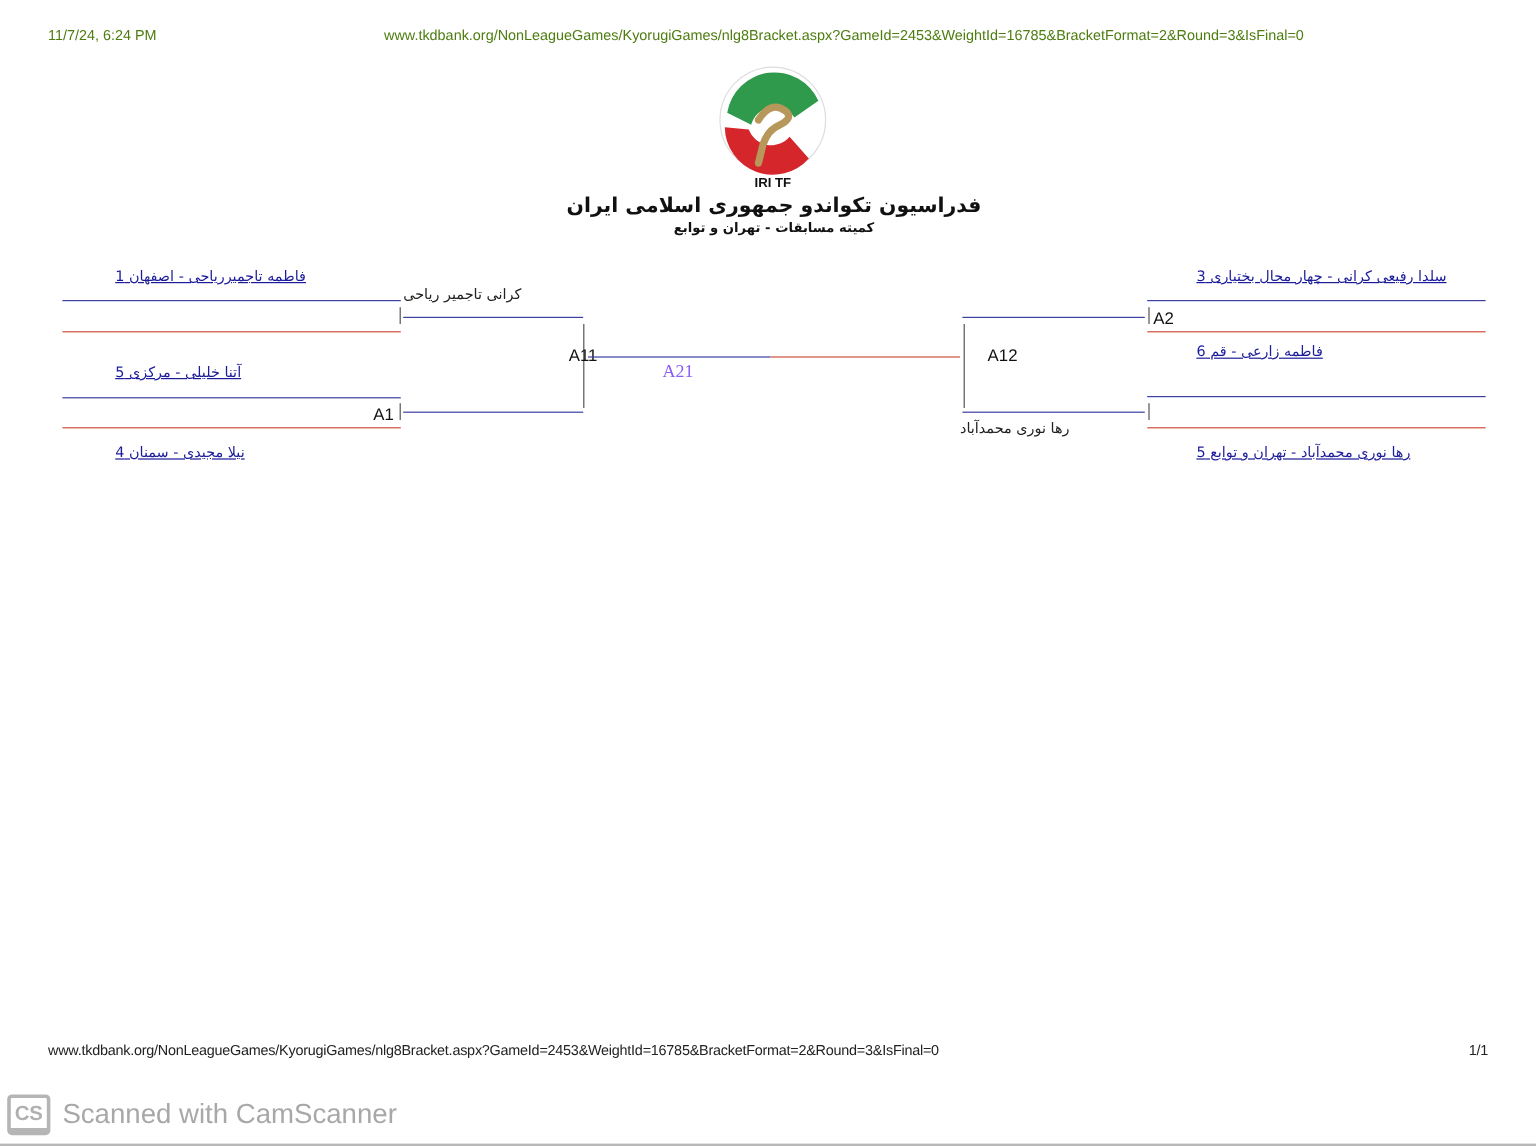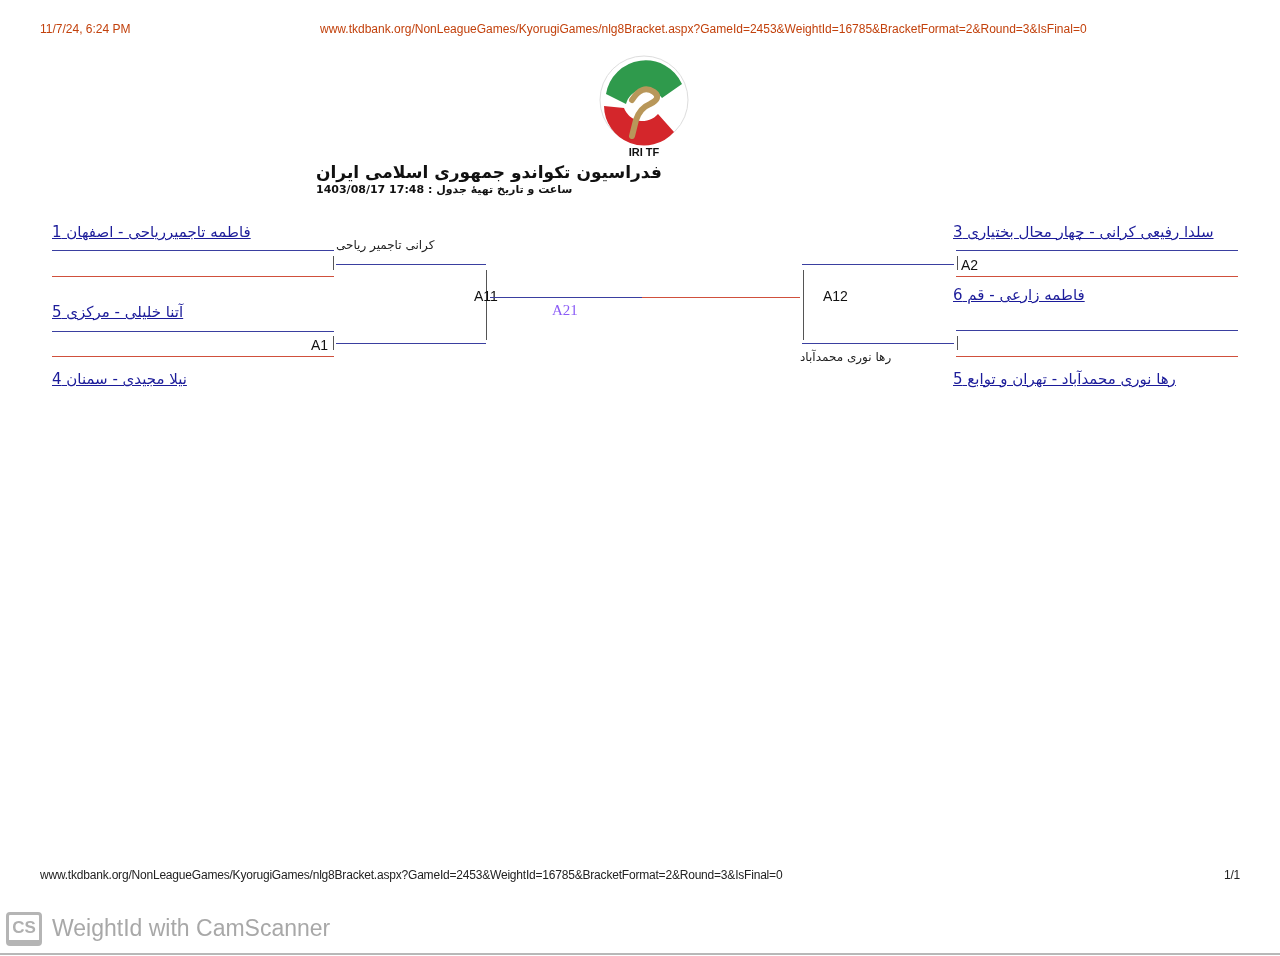--- a/index.html
+++ b/index.html
@@ -1,29 +1,29 @@
 <!DOCTYPE html>
 <html><head>
 <meta charset="utf-8">
 <style>
   html, body { margin: 0; padding: 0; }
   body {
     width: 1280px; height: 956px; position: relative; overflow: hidden;
     background: #ffffff; font-family: "Liberation Sans", sans-serif; color: #111;
   }
   .abs { position: absolute; }
-  .hdr { font-size: 12px; color: #c2410c; top: 22px; }
+  .hdr { font-size: 12px; color: #4d7c0f; top: 22px; }
   .ftr { font-size: 12px; color: #222; top: 868px; letter-spacing: -0.2px; }
   .logo { left: 592px; top: 54px; width: 104px; height: 106px; }
-  .title-block { left: 300px; width: 690px; top: 160px; text-align: left; direction: rtl; font-family: "DejaVu Sans", sans-serif; margin-left: 16px; }
+  .title-block { left: 300px; width: 690px; top: 160px; text-align: center; direction: rtl; font-family: "DejaVu Sans", sans-serif; }
   .title-main { font-size: 17px; font-weight: bold; line-height: 24px; }
   .title-sub { font-size: 11px; font-weight: bold; line-height: 12px; }
   .player-link {
-    font-family: "DejaVu Sans", sans-serif; font-size: 15px; color: #1c1c9a;
-    text-decoration: underline; direction: rtl; unicode-bidi: plaintext; white-space: nowrap;
+    font-family: "DejaVu Sans", sans-serif; font-size: 12px; color: #1c1c9a;
+    text-decoration: underline; direction: rtl; unicode-bidi: plaintext; white-space: nowrap; margin-left: 44px;
   }
   .winner { font-family: "DejaVu Sans", sans-serif; font-size: 12px; color: #222; direction: rtl; white-space: nowrap; }
   .match-code { font-size: 14px; color: #111; }
   .hl-blue { position: absolute; height: 0; border-top: 1px solid #3a3fa0; }
   .hl-red { position: absolute; height: 0; border-top: 1px solid #d0503c; }
   .vl { position: absolute; width: 0; border-left: 1px solid #555; }
   .a21 { font-family: "Liberation Serif", serif; font-size: 15px; color: #8b5cf6; }
   .cs-logo {
     left: 6px; top: 912px; width: 36px; height: 34px; border: 3px solid #b5b5b5; border-radius: 4px;
     box-sizing: border-box; color: #b0b0b0; font-weight: bold; font-size: 17px; text-align: center; line-height: 26px;
@@ -43,21 +43,21 @@
     <circle cx="52" cy="46" r="44" fill="#ffffff" stroke="#ddd" stroke-width="1"></circle>
     <path d="M14 40 A40 40 0 0 1 90 30 L70 44 A20 20 0 0 0 34 50 Z" fill="#2f9a4c"></path>
     <path d="M12 52 A40 40 0 0 0 82 78 L66 60 A20 20 0 0 1 32 54 Z" fill="#d4262b"></path>
     <path d="M40 46 Q50 30 62 38 Q70 44 58 50 Q48 54 44 66 L40 82" fill="none" stroke="#b8975a" stroke-width="6" stroke-linecap="round"></path>
     <text x="52" y="102" text-anchor="middle" font-family="Liberation Sans, sans-serif" font-size="11" font-weight="bold" fill="#111">IRI TF</text>
   </svg>
 </div>
 
 <div class="abs title-block">
   <div class="title-main">فدراسیون تکواندو جمهوری اسلامی ایران</div>
-  <div class="title-sub">ساعت و تاریخ تهیهٔ جدول : 17:48 1403/08/17</div>
+  <div class="title-sub">کمیته مسابقات - تهران و توابع</div>
 </div>
 
 <a class="abs player-link" style="left:52px; top:223px;">فاطمه تاجمیرریاحی - اصفهان 1</a>
 <div class="hl-blue" style="left:52px; top:250px; width:282px;"></div>
 <div class="vl" style="left:333px; top:256px; height:14px;"></div>
 <div class="hl-red" style="left:52px; top:276px; width:282px;"></div>
 <div class="abs winner" style="left:336px; top:238px;">کرانی تاجمیر ریاحی</div>
 
 <div class="hl-blue" style="left:336px; top:264px; width:150px;"></div>
 <div class="vl" style="left:486px; top:270px; height:70px;"></div>
@@ -92,14 +92,14 @@
 <div class="hl-red" style="left:956px; top:356px; width:282px;"></div>
 <div class="hl-blue" style="left:802px; top:343px; width:152px;"></div>
 <div class="abs winner" style="left:800px; top:350px;">رها نوری محمدآباد</div>
 
 <a class="abs player-link" style="left:953px; top:370px;">رها نوری محمدآباد - تهران و توابع 5</a>
 
 <div class="abs ftr" style="left:40px;">www.tkdbank.org/NonLeagueGames/KyorugiGames/nlg8Bracket.aspx?GameId=2453&amp;WeightId=16785&amp;BracketFormat=2&amp;Round=3&amp;IsFinal=0</div>
 <div class="abs ftr" style="left:1224px;">1/1</div>
 
 <div class="abs cs-logo">CS</div>
-<div class="abs cs-text">WeightId with CamScanner</div>
+<div class="abs cs-text">Scanned with CamScanner</div>
 <div class="abs bottom-rule"></div>
 
 </body></html>

